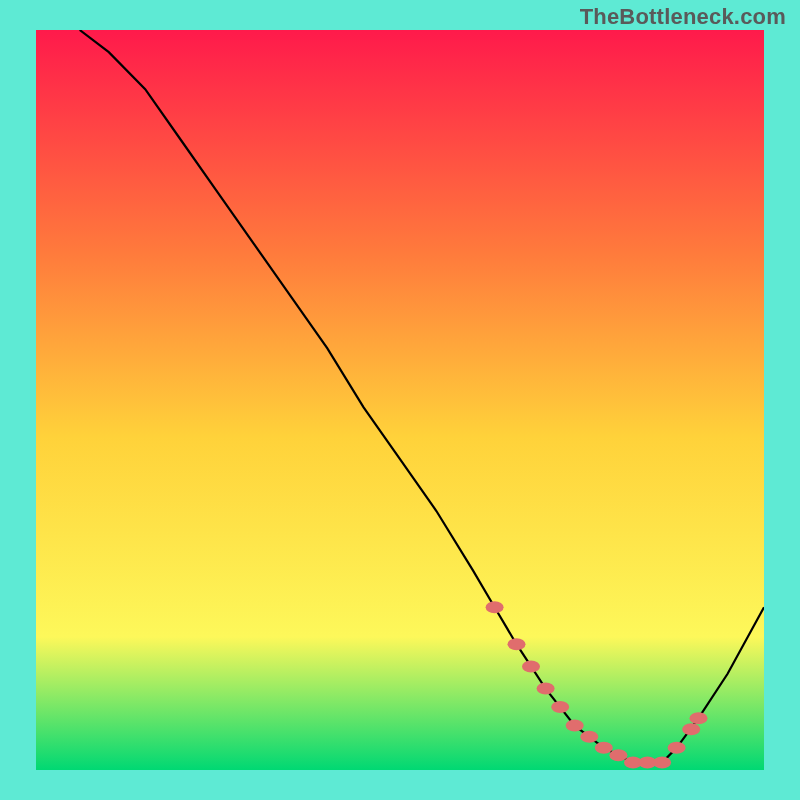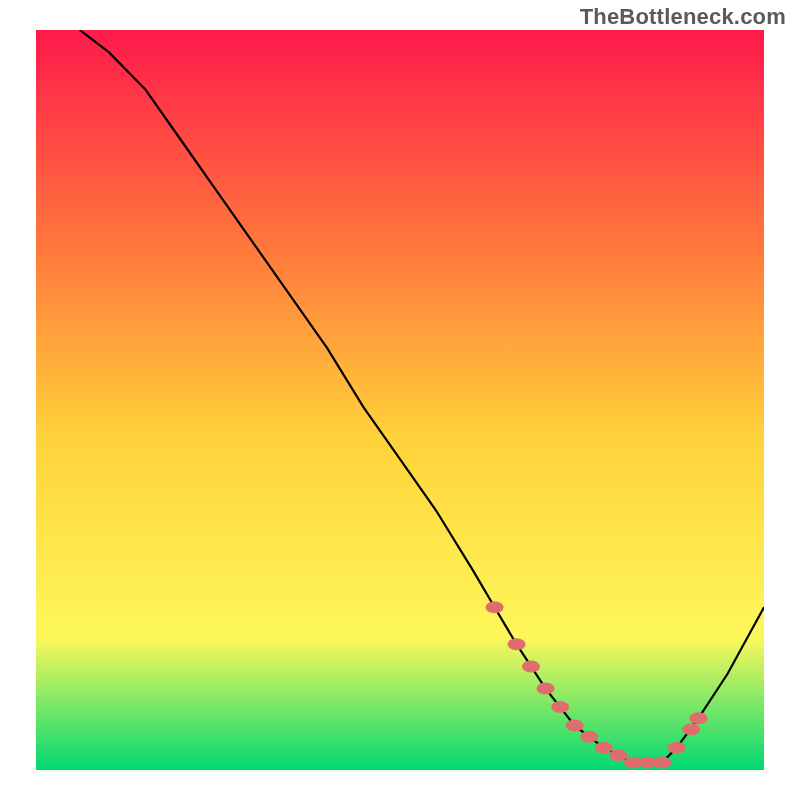--- a/index.html
+++ b/index.html
@@ -8,21 +8,21 @@
     width: 800px;
     height: 800px;
     background: #000;
     overflow: hidden;
     font-family: Arial, Helvetica, sans-serif;
   }
   .frame {
     position: relative;
     width: 800px;
     height: 800px;
-    background: #ffffff;
+    background: #5eead4;
   }
   .watermark {
     position: absolute;
     top: 4px;
     right: 14px;
     font-size: 22px;
     font-weight: 600;
     color: #5a5a5a;
     letter-spacing: 0.2px;
     z-index: 5;

